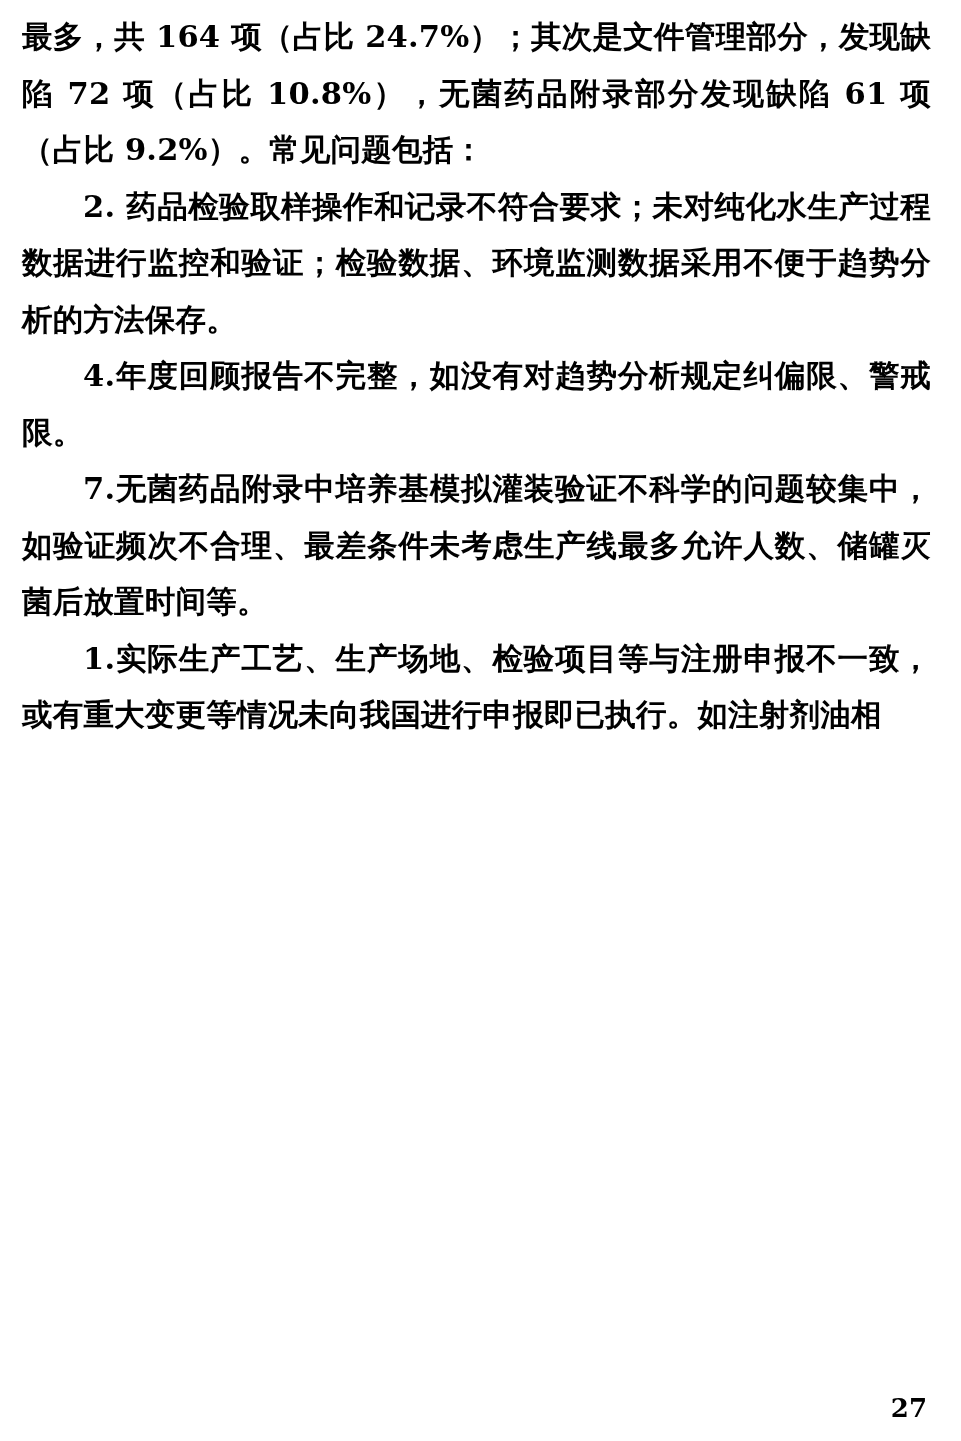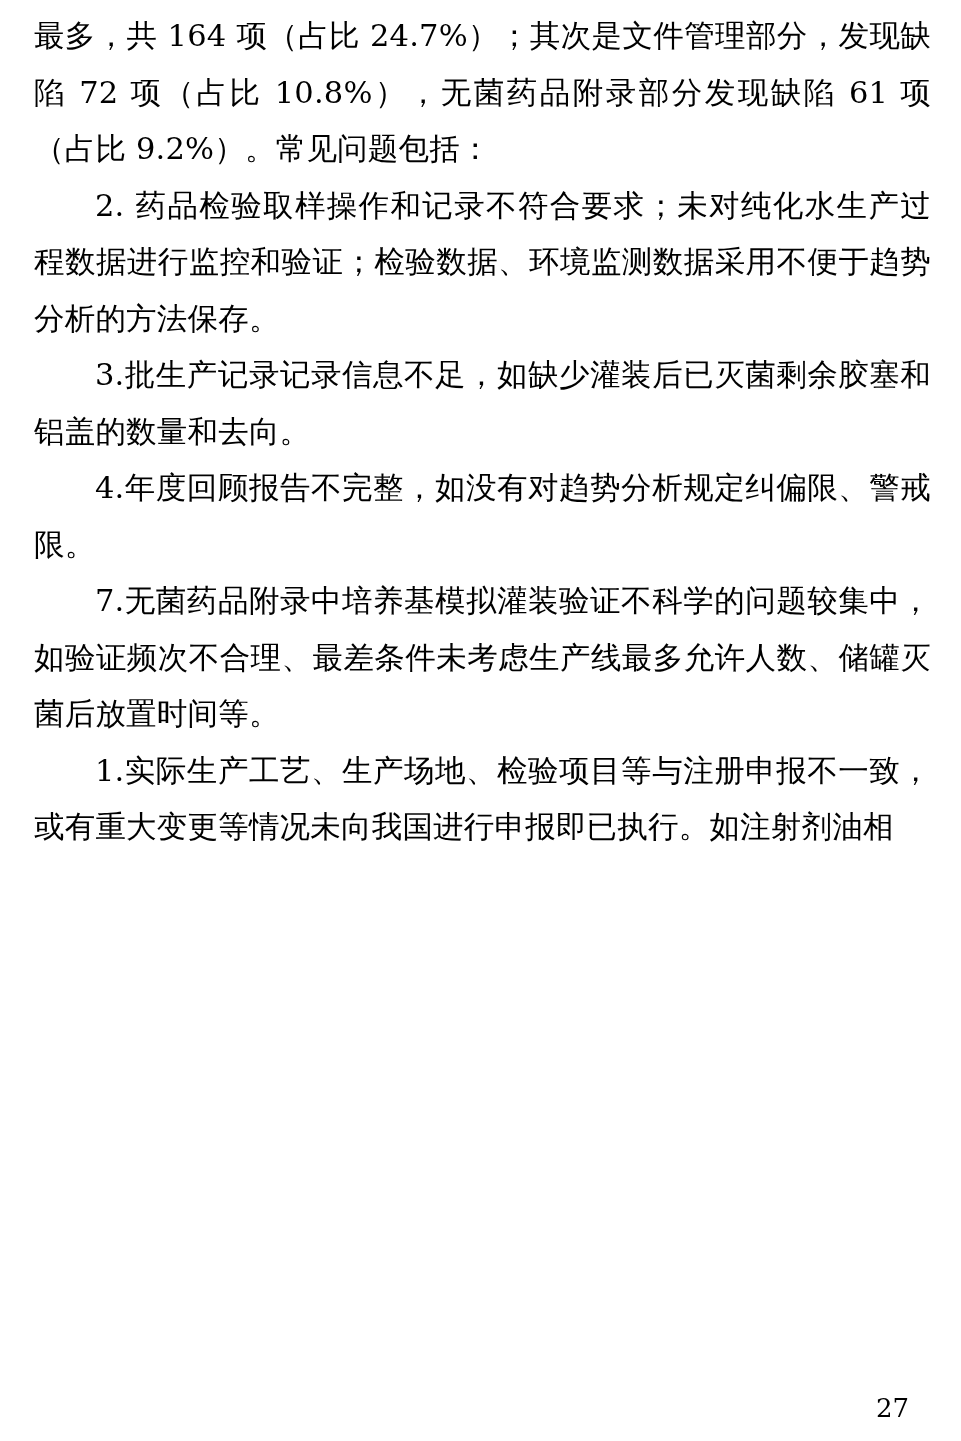--- a/index.html
+++ b/index.html
@@ -12,52 +12,52 @@
     height: 1441px;
     position: relative;
     font-family: "DejaVu Serif", "Liberation Serif", serif;
     color: #000000;
     overflow: hidden;
   }
   .page {
     box-sizing: border-box;
     width: 961px;
     height: 1441px;
-    padding: 8px 30px 0 34px;
+    padding: 8px 30px 0 22px;
     position: relative;
+    font-weight: bold;
   }
   .body-text {
     font-size: 30.5px;
     line-height: 56.5px;
     text-align: justify;
     text-justify: inter-ideograph;
     letter-spacing: 0.2px;
   }
   p.para {
     margin: 0;
     text-indent: 0;
   }
   p.indent {
     margin: 0;
     text-indent: 61px;
   }
   .page-number {
     position: absolute;
-    right: 52px;
+    right: 34px;
     bottom: 18px;
     font-size: 26px;
     font-family: "DejaVu Serif", "Liberation Serif", serif;
   }
 </style>
 </head>
 <body>
 
 <div class="page">
   <div class="body-text">
     <p class="para">最多，共 164 项（占比 24.7%）；其次是文件管理部分，发现缺陷 72 项（占比 10.8%），无菌药品附录部分发现缺陷 61 项（占比 9.2%）。常见问题包括：</p>
     <p class="indent">2. 药品检验取样操作和记录不符合要求；未对纯化水生产过程数据进行监控和验证；检验数据、环境监测数据采用不便于趋势分析的方法保存。</p>
-    <p class="indent">3.批生产记录记录信息不足，如缺少灌装后已灭菌剩余胶塞和铝盖的数量和去向。</p>
     <p class="indent">4.年度回顾报告不完整，如没有对趋势分析规定纠偏限、警戒限。</p>
     <p class="indent">7.无菌药品附录中培养基模拟灌装验证不科学的问题较集中，如验证频次不合理、最差条件未考虑生产线最多允许人数、储罐灭菌后放置时间等。</p>
     <p class="indent">1.实际生产工艺、生产场地、检验项目等与注册申报不一致，或有重大变更等情况未向我国进行申报即已执行。如注射剂油相</p>
   </div>
   <div class="page-number">27</div>
 </div>
 
 </body></html>

